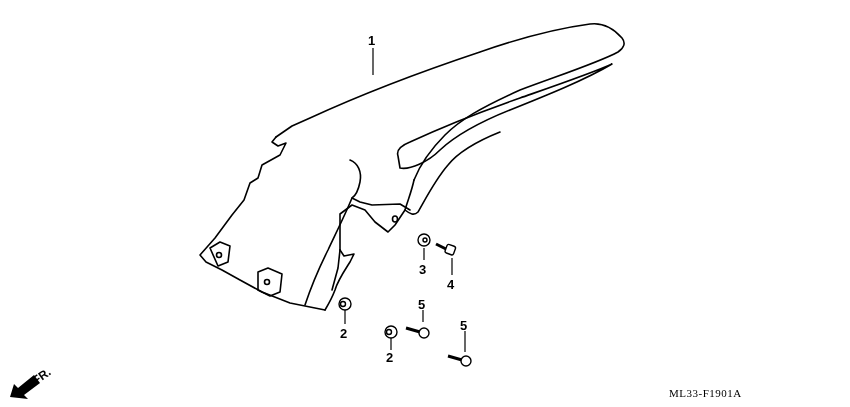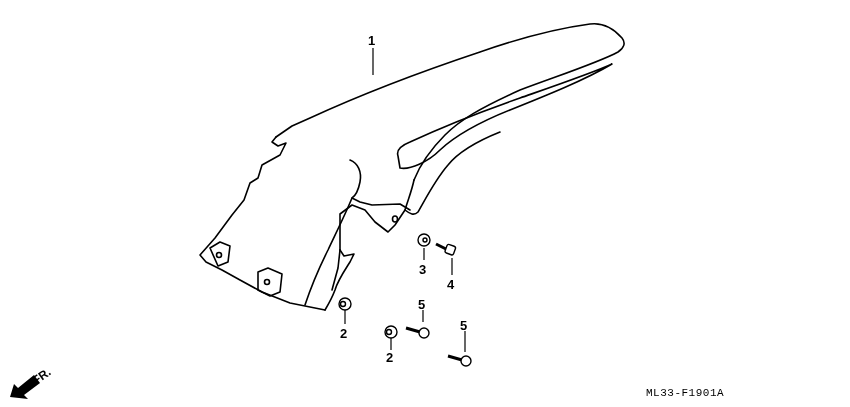--- a/index.html
+++ b/index.html
@@ -1,19 +1,19 @@
 <!DOCTYPE html>
 <html><head>
   <meta charset="utf-8">
   <style>
     html, body { margin: 0; padding: 0; background: #ffffff; }
     body { width: 850px; height: 407px; position: relative; overflow: hidden; font-family: "Liberation Sans", sans-serif; }
     svg { position: absolute; left: 0; top: 0; }
     .callout { position: absolute; font-family: "Liberation Sans", sans-serif; font-weight: bold; font-size: 13px; color: #000; }
-    .code { position: absolute; left: 646px; top: 387px; font-family: Liberation Mono, monospace; font-size: 11px; color: #000; letter-spacing: 0.5px; }
+    .code { position: absolute; left: 669px; top: 387px; font-family: Liberation Serif, serif; font-size: 11px; color: #000; letter-spacing: 0.5px; }
   </style>
 </head>
 <body>
 
 <svg width="850" height="407" viewBox="0 0 850 407">
 
   <g fill="none" stroke="#000" stroke-width="1.6" stroke-linejoin="round" stroke-linecap="round">
     <path d="M 276 137 L 292 126 L 310 118 C 360 95, 420 72, 480 52 C 520 38, 560 28, 590 24 C 605 22, 615 30, 622 38 C 626 43, 624 48, 618 52 C 600 62, 560 75, 520 90 C 480 108, 460 120, 445 135 C 430 150, 420 165, 414 180"></path>
     <path d="M 276 137 L 272 142 L 278 146 L 286 143 L 280 155 L 262 165 L 258 178 L 250 183 L 244 200 L 232 215 L 215 238 L 200 255 L 206 262 L 222 270 L 240 280 L 262 292 L 290 303 L 315 308 L 325 310"></path>
 

